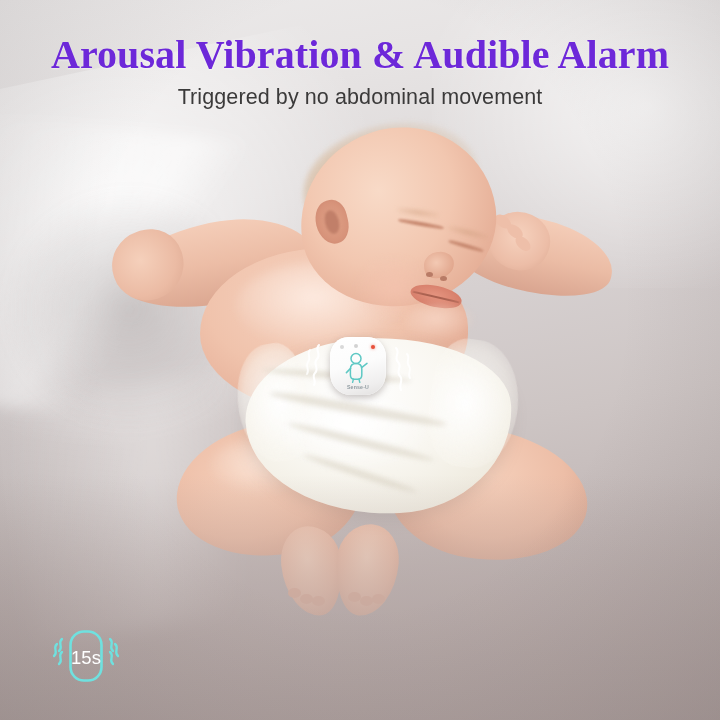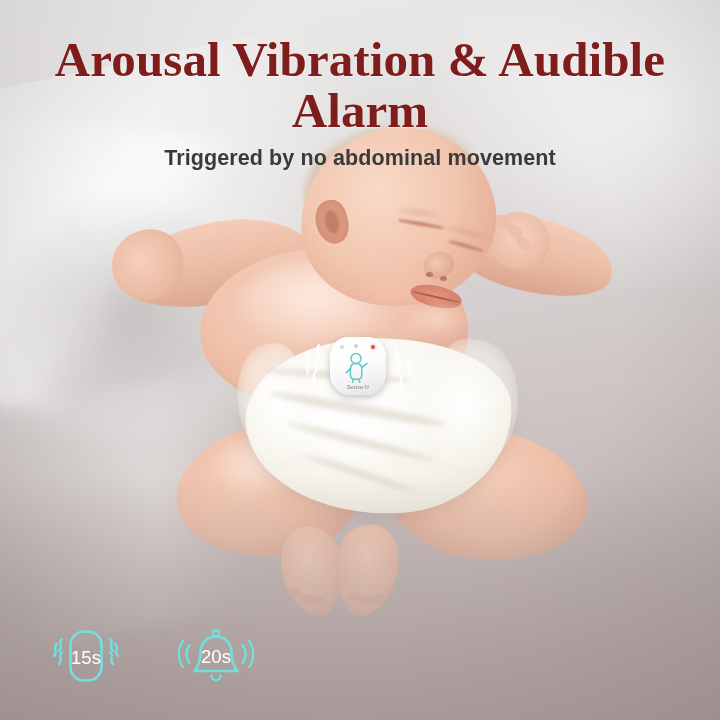--- a/index.html
+++ b/index.html
@@ -233,27 +233,27 @@
     position:absolute;left:0;right:0;bottom:5px;text-align:center;
     font-size:5.2px;letter-spacing:.2px;color:#8f9aa0;font-weight:700;
   }
   .vib{position:absolute;}
   .vib svg{display:block;}
 
   
   .heading-wrap{position:absolute;left:0;right:0;top:34px;text-align:center;}
   .title{
     font-family:"Liberation Serif", serif;
-    font-weight:700;font-size:49px;letter-spacing:.1px;
-    color:#7f1d1d;line-height:1.05;margin:0;
+    font-weight:700;font-size:40px;letter-spacing:.1px;
+    color:#6d28d9;line-height:1.05;margin:0;
     text-shadow:0 1px 2px rgba(255,255,255,.55);
   }
   .subtitle{
     font-family:"Liberation Sans", sans-serif;
-    font-weight:700;font-size:21.5px;color:#3b3a3a;margin:9px 0 0;
+    font-weight:400;font-size:21.5px;color:#3b3a3a;margin:9px 0 0;
     letter-spacing:.1px;
   }
 
   
   .features{
     position:absolute;left:0;right:0;bottom:26px;height:72px;
     display:flex;align-items:center;
   }
   .feature{display:flex;align-items:center;}
   .feat-left{margin-left:48px;}
@@ -373,28 +373,16 @@
         <svg width="76" height="62" viewBox="0 0 76 62" fill="none">
           <rect x="22.5" y="6.5" width="31" height="49" rx="13.5" ry="13.5" stroke="#6FE1DF" stroke-width="2.6" fill="none"></rect>
           <path d="M14 14 C9 18,16 22,11 26 M9 19 C4 23,11 27,6 31 M14 27 C9 31,16 35,11 39" stroke="#6FE1DF" stroke-width="2.3" stroke-linecap="round" fill="none"></path>
           <path d="M62 14 C67 18,60 22,65 26 M67 19 C72 23,65 27,70 31 M62 27 C67 31,60 35,65 39" stroke="#6FE1DF" stroke-width="2.3" stroke-linecap="round" fill="none"></path>
           <text x="38" y="38.5" text-anchor="middle" font-family="Liberation Sans, sans-serif" font-size="18.5" font-weight="400" fill="#ffffff">15s</text>
         </svg>
       </span>
     </div>
 
     <div class="feature feat-right">
-      <span class="feat-icon">
-        <svg width="80" height="62" viewBox="0 0 80 62" fill="none">
-          <circle cx="40" cy="8" r="3" stroke="#6FE1DF" stroke-width="2.2" fill="none"></circle>
-          <path d="M40 11.5 C30.5 11.5,24.5 18.5,24.5 28 C24.5 38,21 43,18.5 46 L61.5 46 C59 43,55.5 38,55.5 28 C55.5 18.5,49.5 11.5,40 11.5 Z" stroke="#6FE1DF" stroke-width="2.6" stroke-linejoin="round" fill="none"></path>
-          <path d="M35.5 50.5 C35.5 53.3,37.5 55.3,40 55.3 C42.5 55.3,44.5 53.3,44.5 50.5" stroke="#6FE1DF" stroke-width="2.3" fill="none" stroke-linecap="round"></path>
-          <path d="M13.5 20 C9.5 25,9.5 33,13.5 38" stroke="#6FE1DF" stroke-width="2.2" stroke-linecap="round" fill="none"></path>
-          <path d="M7 16 C1.5 23,1.5 35,7 42" stroke="#6FE1DF" stroke-width="2.2" stroke-linecap="round" fill="none"></path>
-          <path d="M66.5 20 C70.5 25,70.5 33,66.5 38" stroke="#6FE1DF" stroke-width="2.2" stroke-linecap="round" fill="none"></path>
-          <path d="M73 16 C78.5 23,78.5 35,73 42" stroke="#6FE1DF" stroke-width="2.2" stroke-linecap="round" fill="none"></path>
-          <text x="40" y="38" text-anchor="middle" font-family="Liberation Sans, sans-serif" font-size="18.5" font-weight="400" fill="#ffffff">20s</text>
-        </svg>
-      </span>
     </div>
 
   </div>
 </div>
 
 </body></html>

